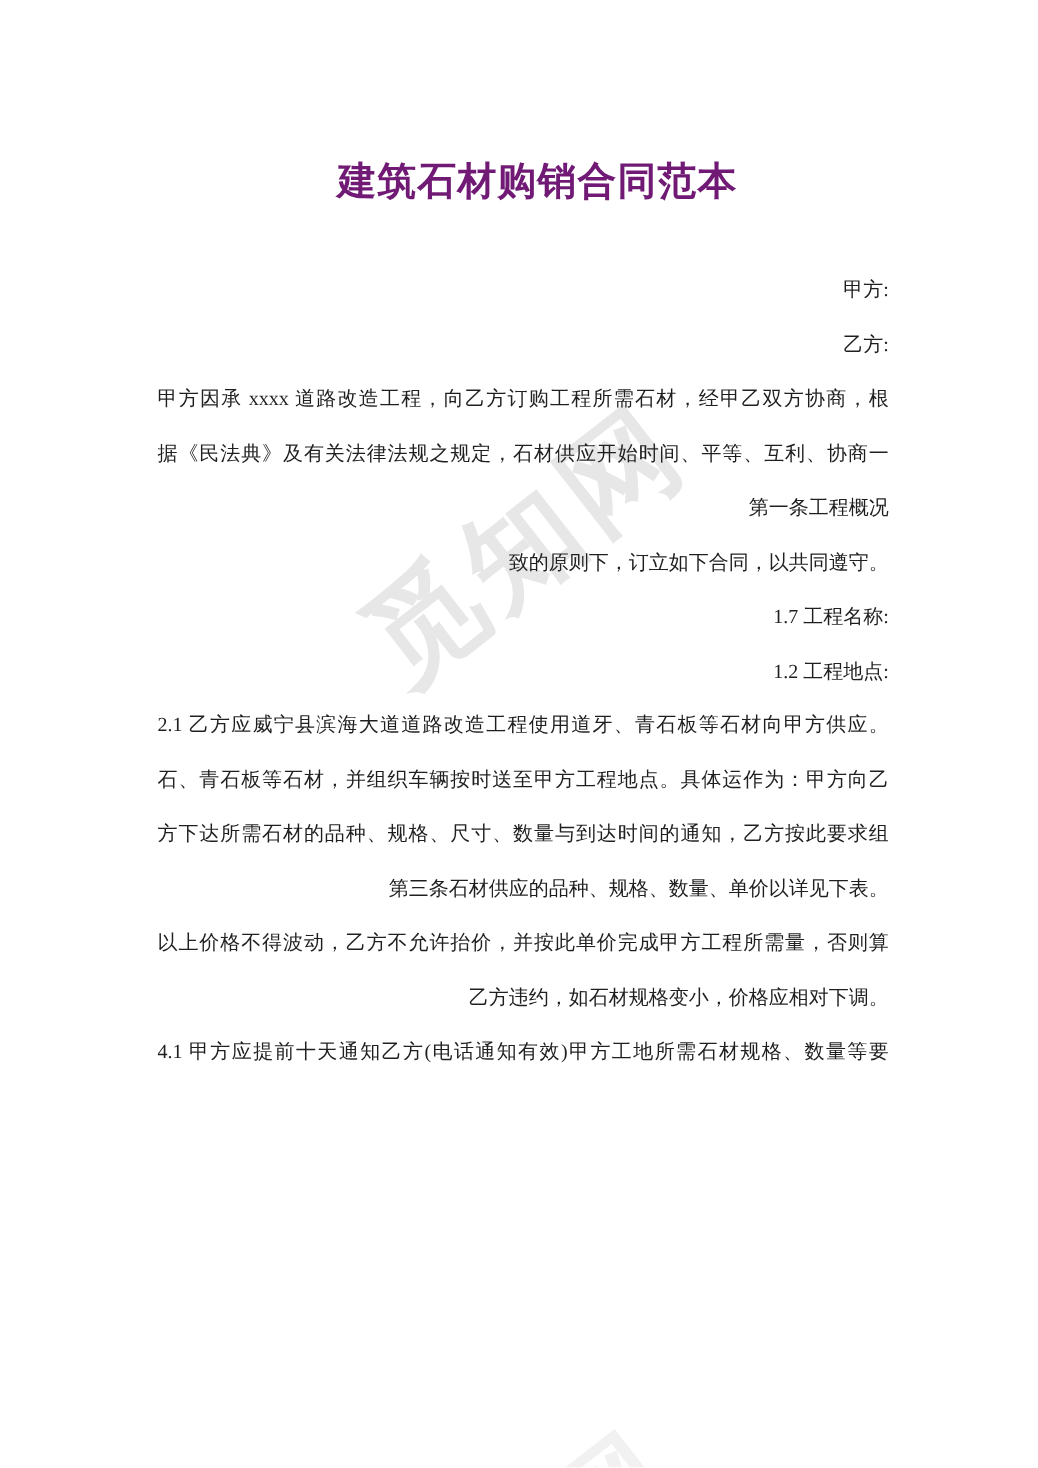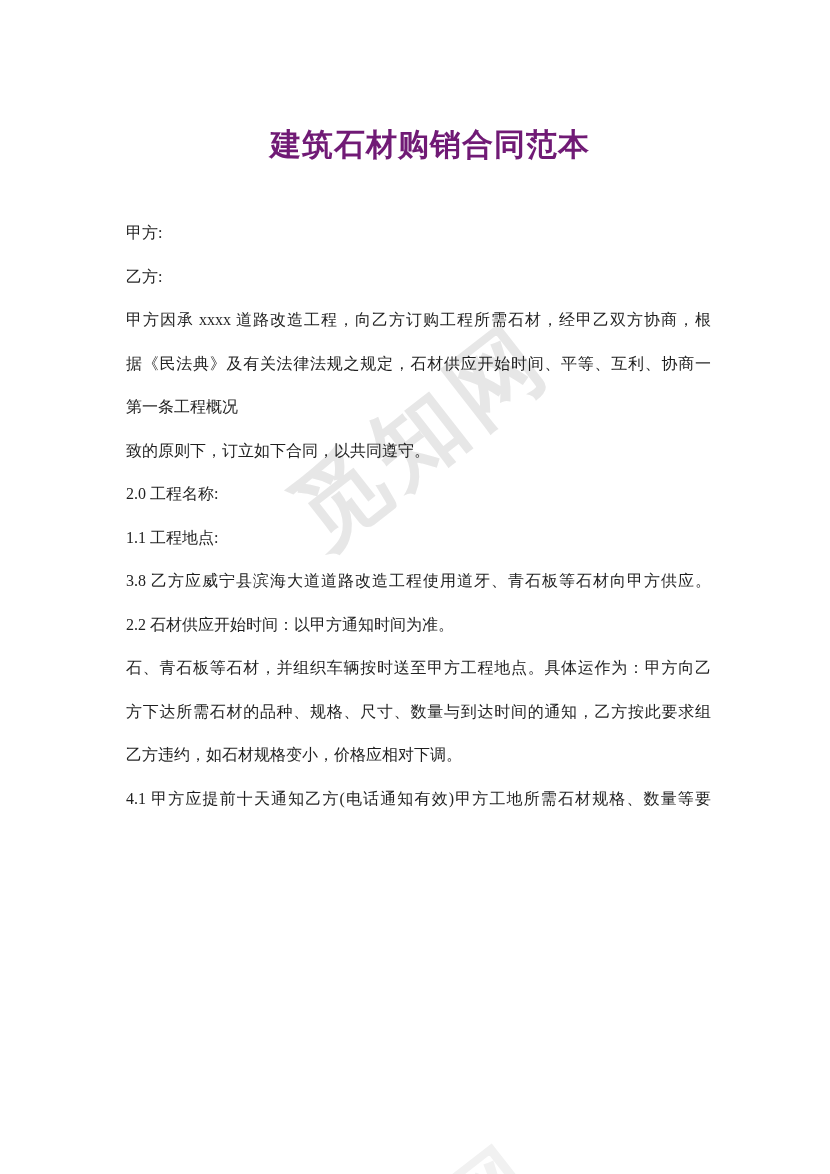--- a/index.html
+++ b/index.html
@@ -51,21 +51,21 @@
     top: 211px;
     left: 126px;
     width: 585px;
     font-size: 16px;
     line-height: 43.5px;
   }
   .line {
     margin: 0;
     padding: 0;
     height: 43.5px;
-    text-align: left;
+    text-align: right;
   }
   .line.fill {
     text-align: justify;
     text-align-last: justify;
     text-justify: inter-character;
   }
 </style>
 </head>
 <body>
 
@@ -76,23 +76,24 @@
 
   <h1 class="doc-title">建筑石材购销合同范本</h1>
 
   <div class="doc-body">
     <p class="line">甲方:</p>
     <p class="line">乙方:</p>
     <p class="line fill">甲方因承 xxxx 道路改造工程，向乙方订购工程所需石材，经甲乙双方协商，根</p>
     <p class="line fill">据《民法典》及有关法律法规之规定，石材供应开始时间、平等、互利、协商一</p>
     <p class="line">第一条工程概况</p>
     <p class="line">致的原则下，订立如下合同，以共同遵守。</p>
-    <p class="line">2.0 工程名称:</p>
-    <p class="line">1.1 工程地点:</p>
-    <p class="line fill">3.8 乙方应威宁县滨海大道道路改造工程使用道牙、青石板等石材向甲方供应。</p>
-    <p class="line">2.2 石材供应开始时间：以甲方通知时间为准。</p>
+    <p class="line">1.7 工程名称:</p>
+    <p class="line">1.2 工程地点:</p>
+    <p class="line fill">2.1 乙方应威宁县滨海大道道路改造工程使用道牙、青石板等石材向甲方供应。</p>
     <p class="line fill">石、青石板等石材，并组织车辆按时送至甲方工程地点。具体运作为：甲方向乙</p>
     <p class="line fill">方下达所需石材的品种、规格、尺寸、数量与到达时间的通知，乙方按此要求组</p>
+    <p class="line">第三条石材供应的品种、规格、数量、单价以详见下表。</p>
+    <p class="line fill">以上价格不得波动，乙方不允许抬价，并按此单价完成甲方工程所需量，否则算</p>
     <p class="line">乙方违约，如石材规格变小，价格应相对下调。</p>
     <p class="line fill">4.1 甲方应提前十天通知乙方(电话通知有效)甲方工地所需石材规格、数量等要</p>
   </div>
 
 </div>
 
 </body></html>

